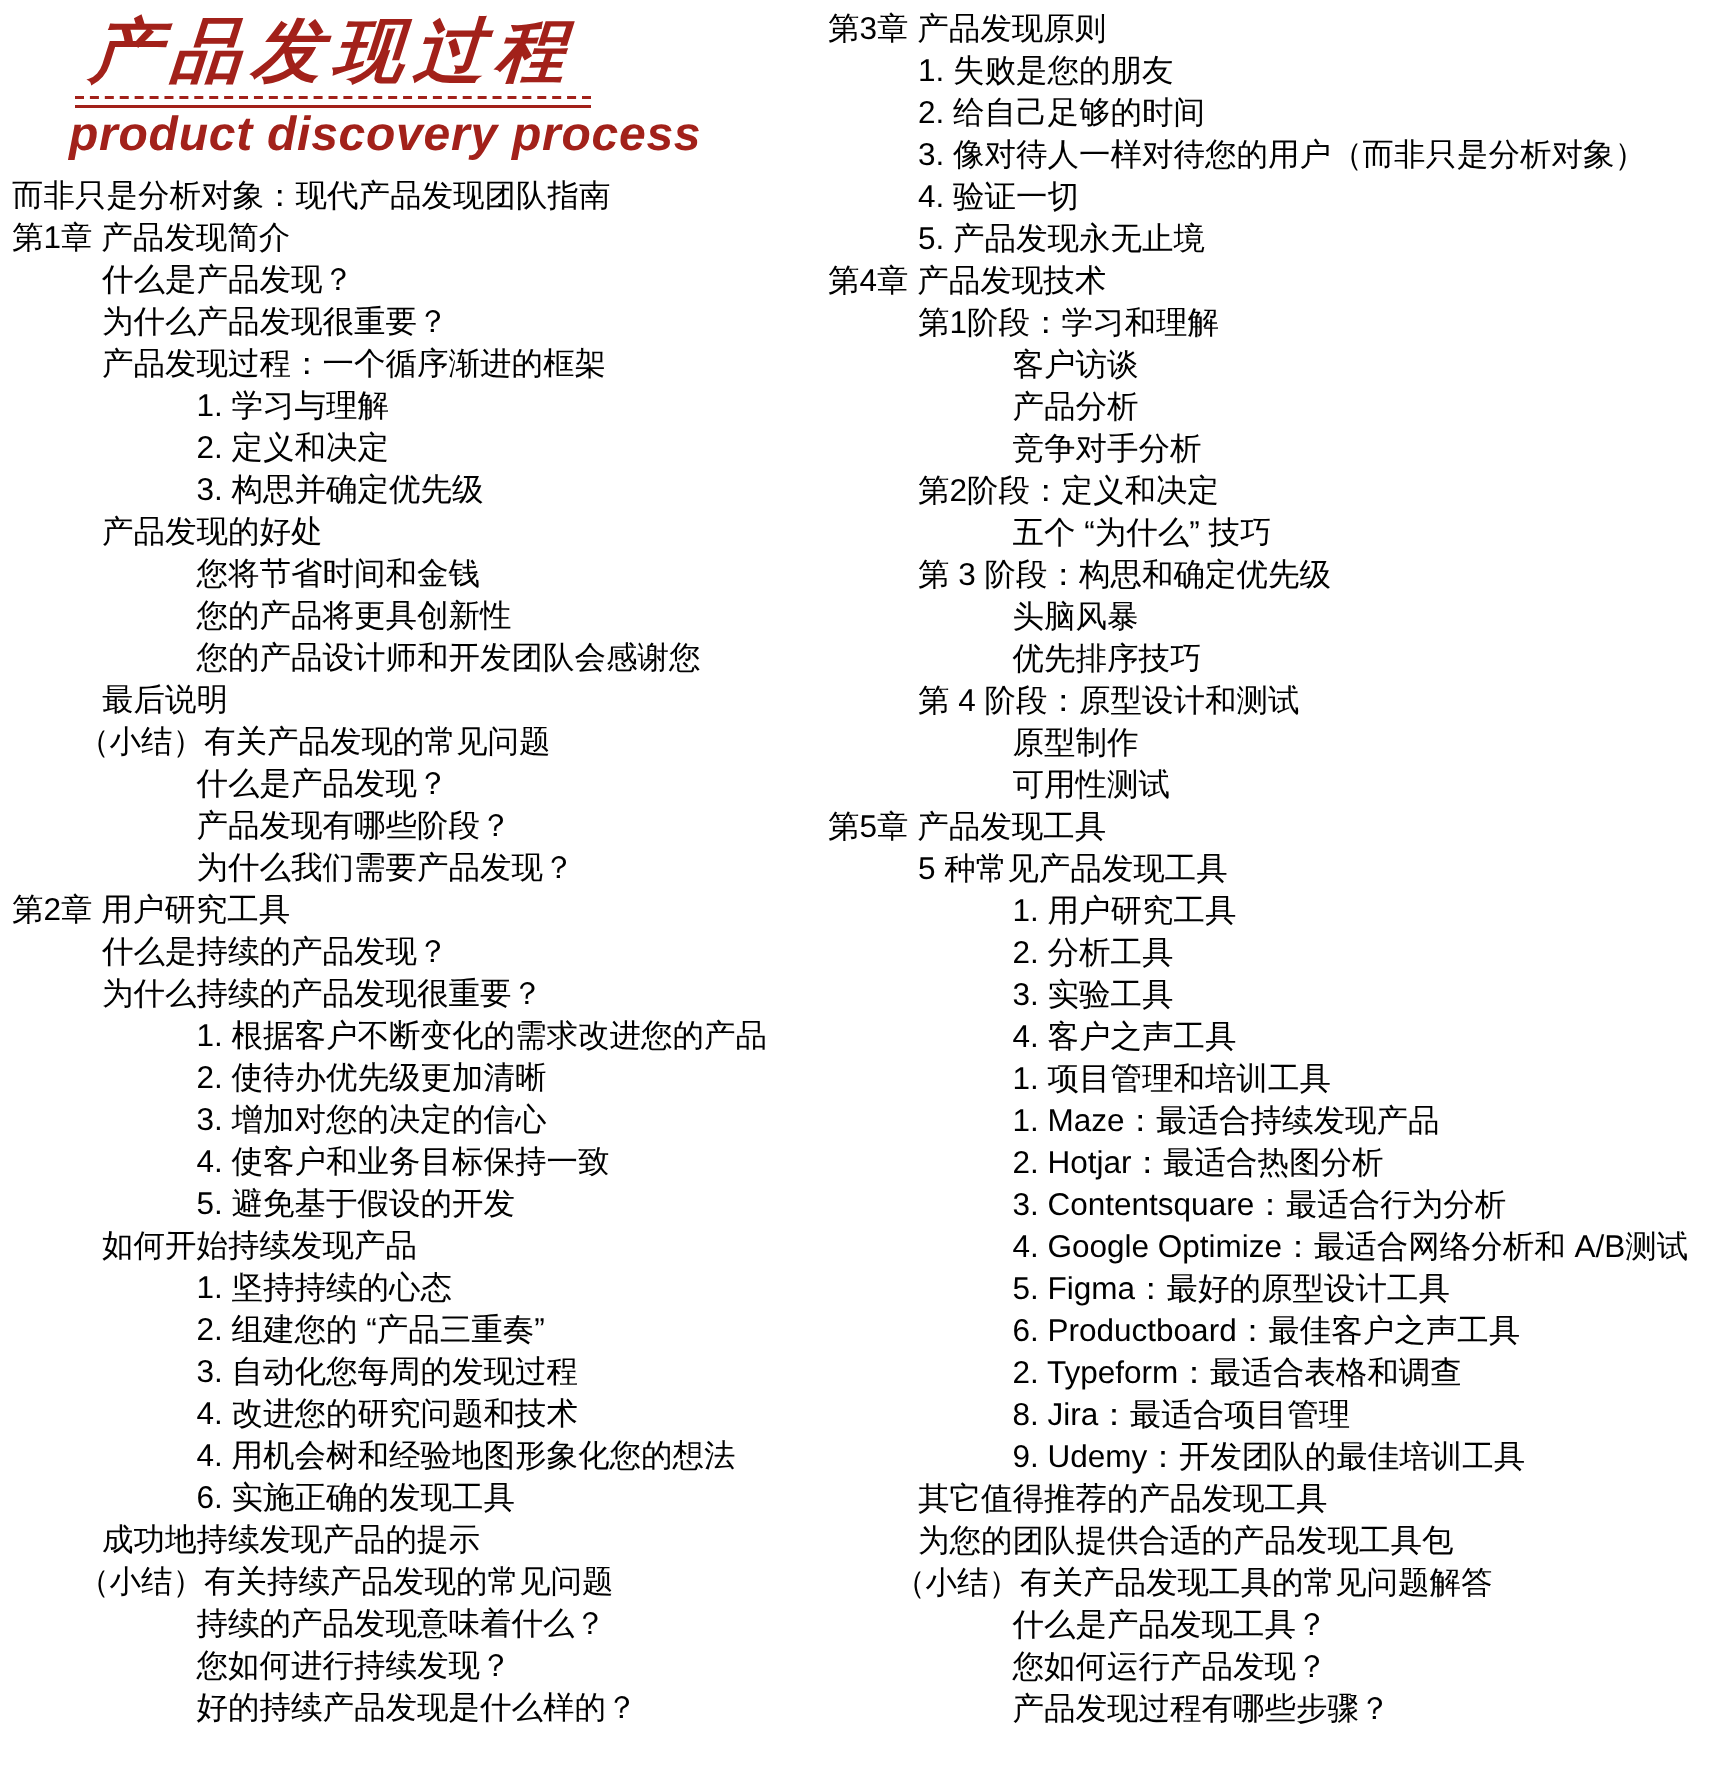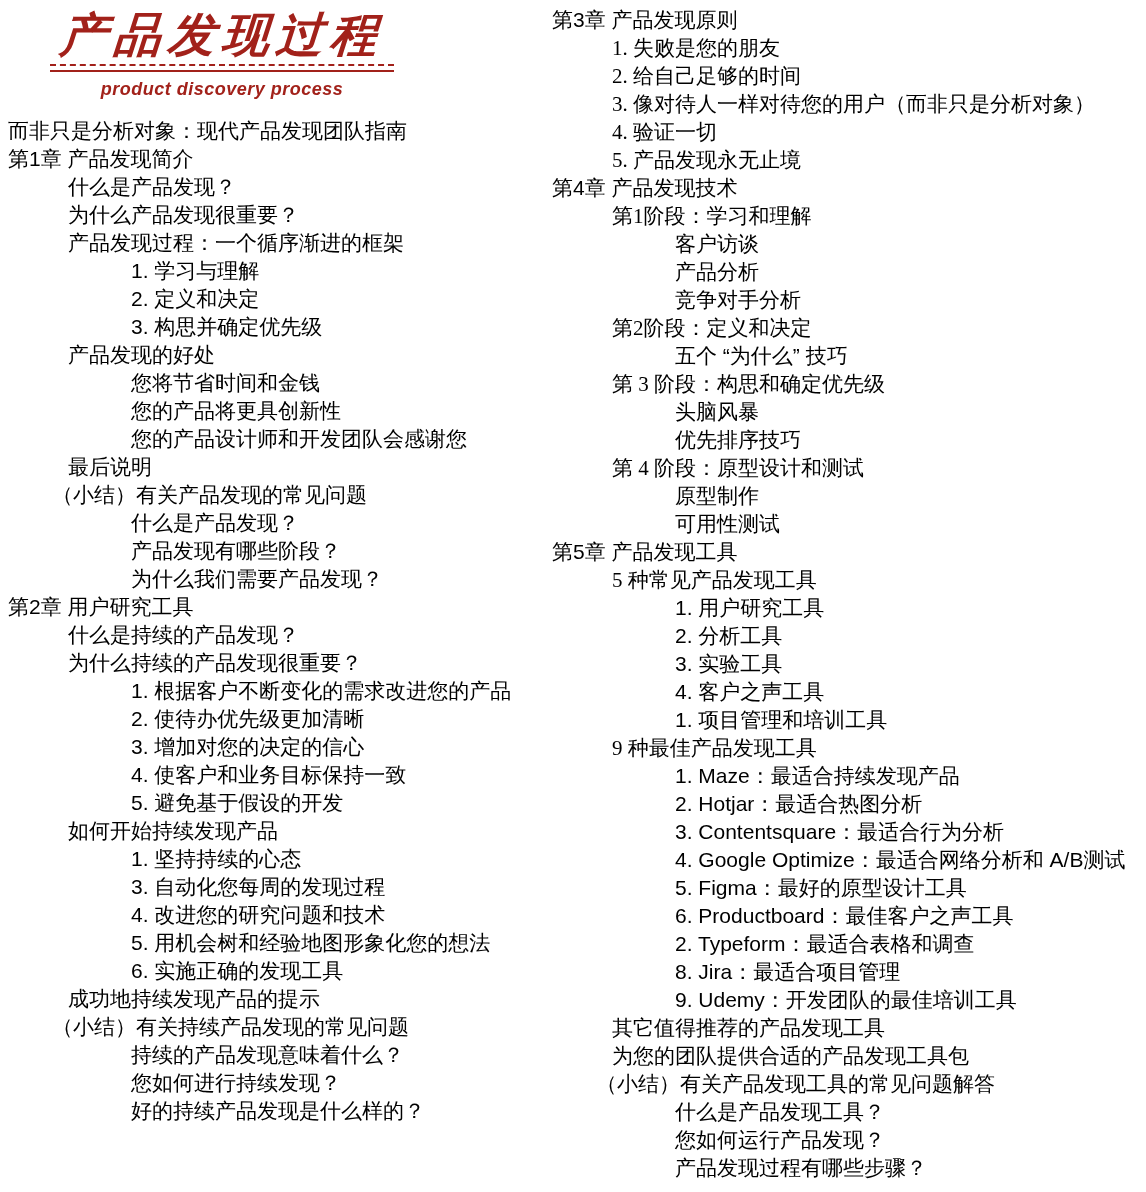--- a/index.html
+++ b/index.html
@@ -49,32 +49,32 @@
     height: 4px;
     margin: 2px auto 3px auto;
     width: 344px;
     border-top: 2px dashed currentColor;
     border-bottom: 2px solid currentColor;
   }
   .title-en {
     font-family: "Liberation Sans", "DejaVu Sans", sans-serif;
     font-style: italic;
     font-weight: 700;
-    font-size: 18px;
+    font-size: 32px;
     line-height: 28px;
     letter-spacing: 0.5px;
     white-space: nowrap;
   }
   .line {
     font-size: 21px;
     line-height: 28px;
     white-space: nowrap;
   }
   .l0 { padding-left: 0; }
-  .l1 { padding-left: 60px; font-family: Liberation Serif, serif; }
+  .l1 { padding-left: 60px; }
   .l2 { padding-left: 123px; }
   .hang { padding-left: 44px; }
 </style>
 </head>
 <body>
 
 <div class="page">
   <div class="col-left">
     <div class="title-block">
       <div class="title-zh accent" style="color: rgb(162, 33, 26);">产品发现过程</div>
@@ -102,23 +102,24 @@
         <div class="line l0">第2章 用户研究工具</div>
         <div class="line l1">什么是持续的产品发现？</div>
         <div class="line l1">为什么持续的产品发现很重要？</div>
         <div class="line l2">1. 根据客户不断变化的需求改进您的产品</div>
         <div class="line l2">2. 使待办优先级更加清晰</div>
         <div class="line l2">3. 增加对您的决定的信心</div>
         <div class="line l2">4. 使客户和业务目标保持一致</div>
         <div class="line l2">5. 避免基于假设的开发</div>
         <div class="line l1">如何开始持续发现产品</div>
         <div class="line l2">1. 坚持持续的心态</div>
+        <div class="line l2">2. 组建您的 “产品三重奏”</div>
         <div class="line l2">3. 自动化您每周的发现过程</div>
         <div class="line l2">4. 改进您的研究问题和技术</div>
-        <div class="line l2">5. 用机会树和经验地图形象化您的想法</div>
+        <div class="line l2">4. 用机会树和经验地图形象化您的想法</div>
         <div class="line l2">6. 实施正确的发现工具</div>
         <div class="line l1">成功地持续发现产品的提示</div>
         <div class="line l1 hang">（小结）有关持续产品发现的常见问题</div>
         <div class="line l2">持续的产品发现意味着什么？</div>
         <div class="line l2">您如何进行持续发现？</div>
         <div class="line l2">好的持续产品发现是什么样的？</div>
       </div>
   </div>
   <div class="col-right">
     <div id="toc-right">
@@ -141,21 +142,20 @@
         <div class="line l1">第 4 阶段：原型设计和测试</div>
         <div class="line l2">原型制作</div>
         <div class="line l2">可用性测试</div>
         <div class="line l0">第5章 产品发现工具</div>
         <div class="line l1">5 种常见产品发现工具</div>
         <div class="line l2">1. 用户研究工具</div>
         <div class="line l2">2. 分析工具</div>
         <div class="line l2">3. 实验工具</div>
         <div class="line l2">4. 客户之声工具</div>
         <div class="line l2">1. 项目管理和培训工具</div>
-        <div class="line l1">9 种最佳产品发现工具</div>
         <div class="line l2">1. Maze：最适合持续发现产品</div>
         <div class="line l2">2. Hotjar：最适合热图分析</div>
         <div class="line l2">3. Contentsquare：最适合行为分析</div>
         <div class="line l2">4. Google Optimize：最适合网络分析和 A/B测试</div>
         <div class="line l2">5. Figma：最好的原型设计工具</div>
         <div class="line l2">6. Productboard：最佳客户之声工具</div>
         <div class="line l2">2. Typeform：最适合表格和调查</div>
         <div class="line l2">8. Jira：最适合项目管理</div>
         <div class="line l2">9. Udemy：开发团队的最佳培训工具</div>
         <div class="line l1">其它值得推荐的产品发现工具</div>

